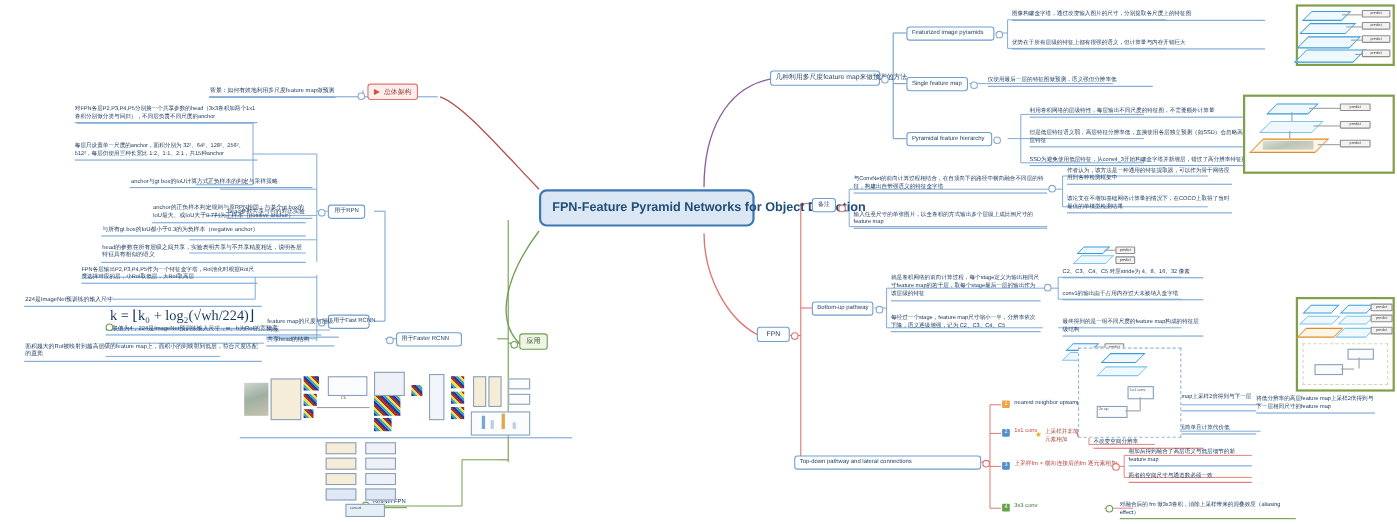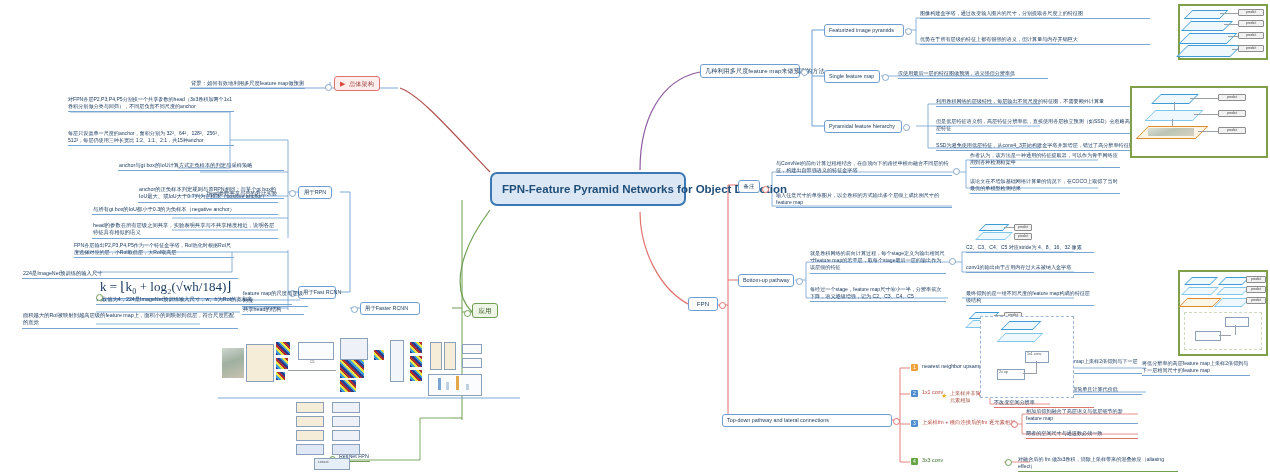--- a/index.html
+++ b/index.html
@@ -406,21 +406,21 @@
   <div class="node note" style="left:68px;top:96px;width:166px;">对FPN各层P2,P3,P4,P5分别接一个共享参数的head（3x3卷积加两个1x1卷积分别做分类与回归），不同层负责不同尺度的anchor</div>
   <div class="node note" style="left:68px;top:130px;width:166px;">每层只设置单一尺度的anchor，面积分别为 32²、64²、128²、256²、512²，每层仍使用三种长宽比 1:2、1:1、2:1，共15种anchor</div>
   <div class="node leaf w" style="left:118px;top:162px;width:112px;">anchor与gt box的IoU计算方式</div>
   <div class="node leaf w" style="left:138px;top:186px;width:140px;">anchor的正负样本判定规则与原RPN相同：与某个gt box的IoU最大、或IoU大于0.7判为正样本（positive anchor）</div>
   <div class="node leaf w" style="left:92px;top:206px;width:186px;">与所有gt box的IoU都小于0.3的为负样本（negative anchor）</div>
   <div class="node leaf w" style="left:92px;top:222px;width:186px;">head的参数在所有层级之间共享，实验表明共享与不共享精度相近，说明各层特征具有相似的语义</div>
   <div class="node leaf w" style="left:188px;top:162px;width:96px;">正负样本的判定与采样策略</div>
   <div class="node leaf w" style="left:206px;top:190px;width:78px;">head参数共享与否的对比实验</div>
 
   <div class="node note" style="left:74px;top:242px;width:160px;">FPN各层输出P2,P3,P4,P5作为一个特征金字塔，RoI池化时根据RoI尺度选择对应的层，小RoI取低层，大RoI取高层</div>
-  <div class="node formula" style="left:96px;top:278px;">k = ⌊k₀ + log₂(√wh/184)⌋</div>
+  <div class="node formula" style="left:96px;top:278px;">k = ⌊k₀ + log₂(√wh/224)⌋</div>
   <div class="node leaf w" style="left:96px;top:296px;width:196px;">k₀取值为4，224是ImageNet预训练输入尺寸，w、h为RoI的宽和高</div>
   <div class="node leaf w" style="left:22px;top:312px;width:216px;">面积越大的RoI被映射到越高层级的feature map上，面积小的则映射到低层，符合尺度匹配的直觉</div>
   <div class="node leaf w" style="left:242px;top:290px;width:66px;">feature map的尺度与层级对应</div>
   <div class="node leaf w" style="left:242px;top:306px;width:62px;">共享head的结构</div>
   <div class="node leaf w" style="left:22px;top:270px;width:216px;">224是ImageNet预训练的输入尺寸</div>
   <div class="dot green" style="left:96px;top:294px;"></div>
 
   <div class="node leaf green" style="left:338px;top:453px;">
     <span>ResNet FPN</span>
   </div>

